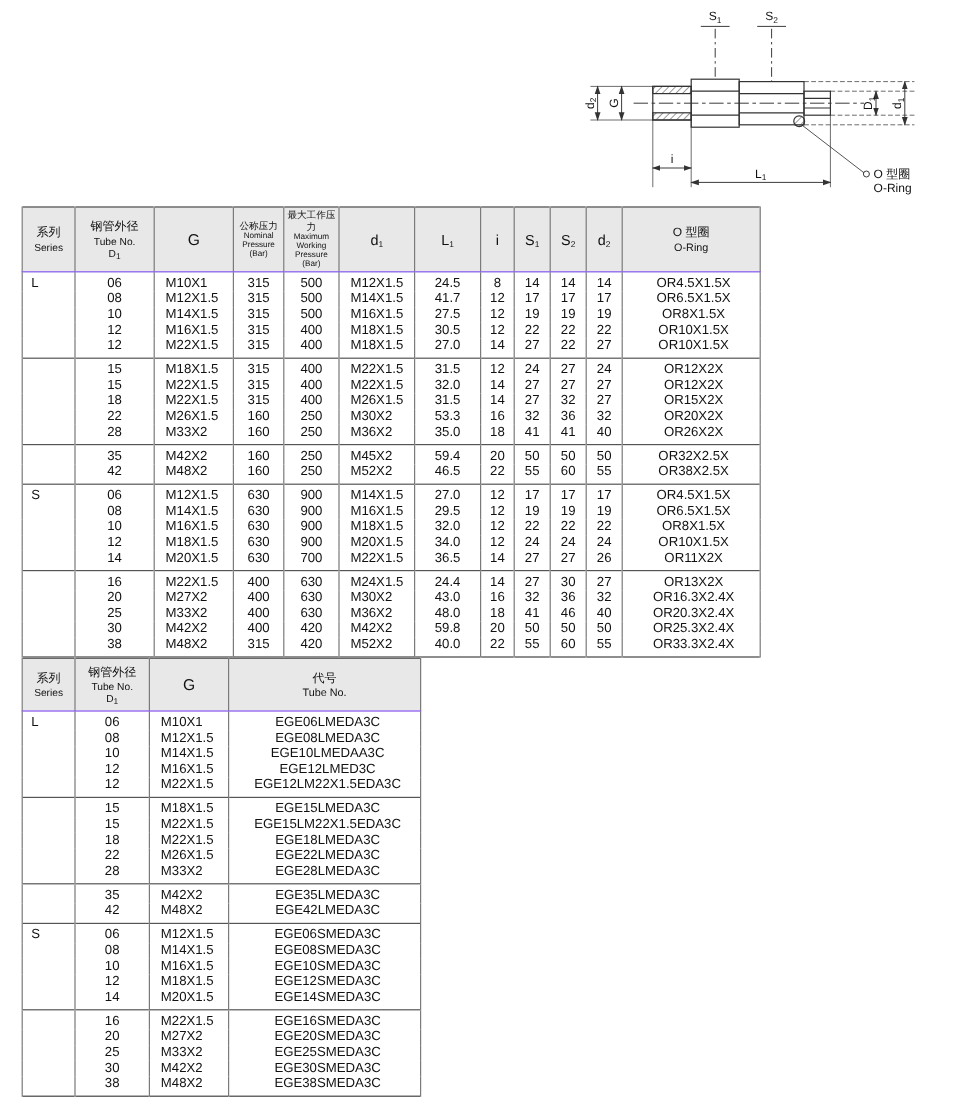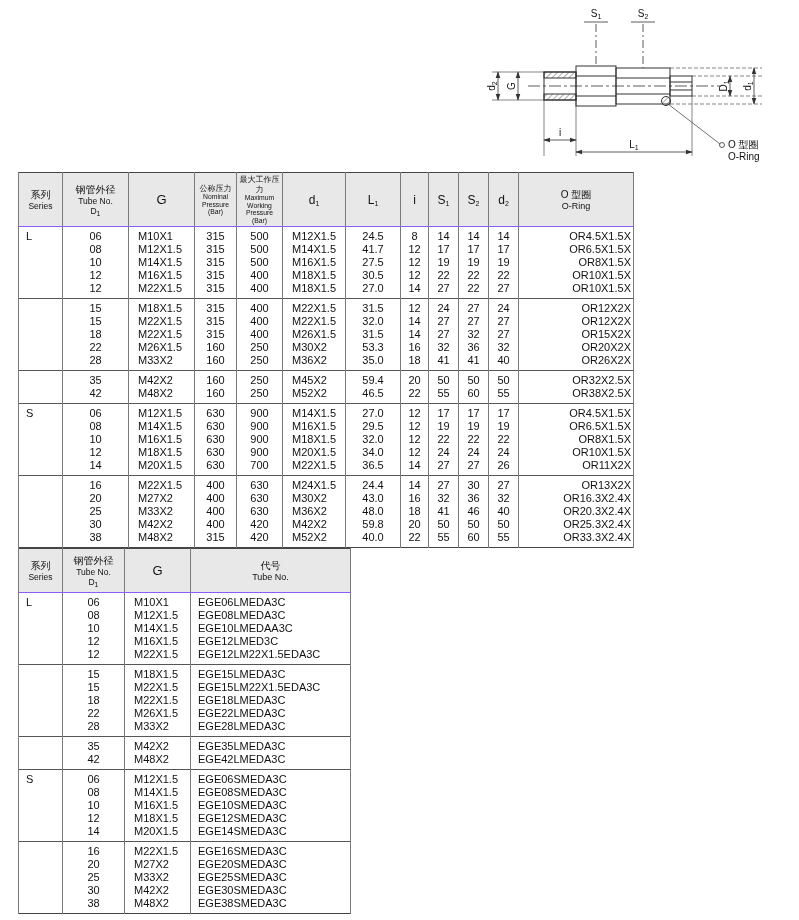--- a/index.html
+++ b/index.html
@@ -15,23 +15,23 @@
   .dtable thead th{background:#e8e8e8;border-bottom:1px solid #8b5cf6;text-align:center;vertical-align:middle;padding:2px 1px}
   .dtable td{font-size:11px;line-height:13px;text-align:center;padding:0 2px;white-space:nowrap}
   .t1{width:615px;left:18px;top:172px}
   .t2{width:332px;left:18px;top:548px}
   .t1 thead th{height:48px}
   .t2 thead th{height:44px}
   tr.gs td{border-top:1px solid #555;padding-top:3px}
   tr.ge td{padding-bottom:3px}
   td.series-cell{text-align:left;vertical-align:top;padding:2px 0 0 7px;font-size:11px}
   .t1 td.c1,.t1 td.c4{text-align:left;padding-left:9px}
-  .t1 td.c10{text-align:right;padding-left:6px}
+  .t1 td.c10{text-align:center;padding-left:6px}
   .t2 td.c1{text-align:left;padding-left:9px}
-  .t2 td.c2{text-align:left;padding-left:7px}
+  .t2 td.c2{text-align:center;padding-left:7px}
   .cn{font-size:10px;line-height:13px}
   .en{font-size:8.5px;line-height:10px}
   .en9{font-size:9px;line-height:11px}
   .cn8{font-size:8px;line-height:9.5px}
   .tiny{font-size:6.8px;line-height:7.5px}
   .gh{font-size:13px}
   .sym{font-size:12px}
   sub{font-size:7px;vertical-align:-2px;line-height:0}
 </style>
 </head>

